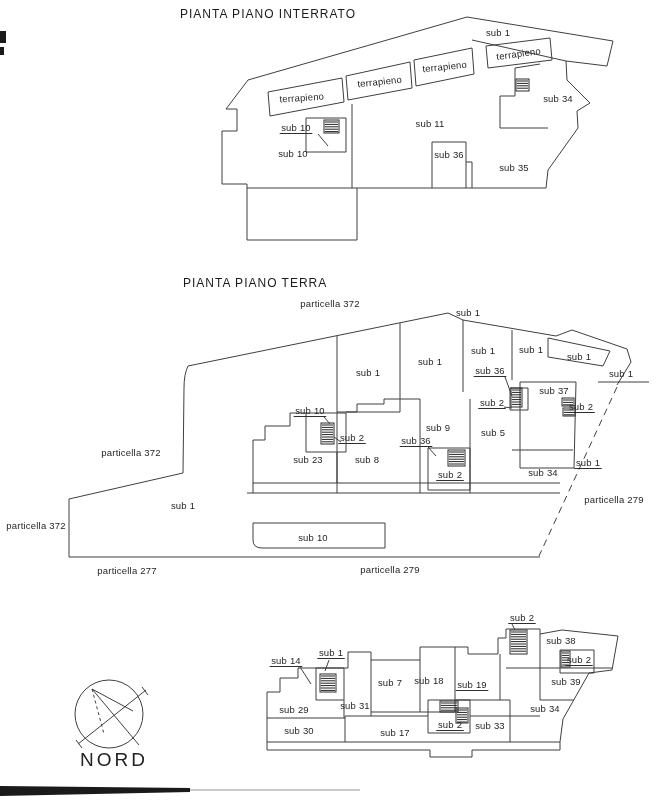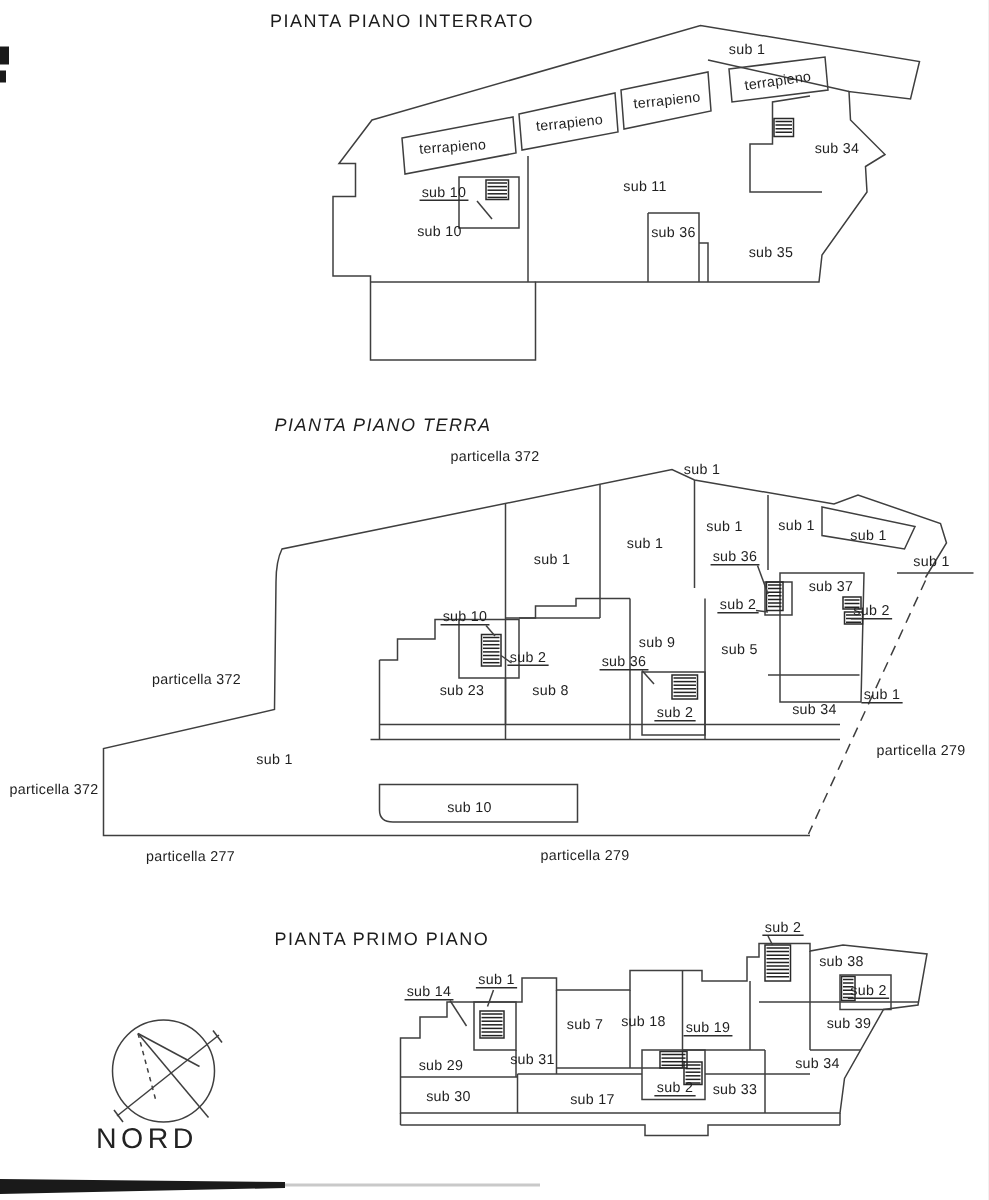--- a/index.html
+++ b/index.html
@@ -3,23 +3,23 @@
 <meta charset="utf-8">
 <style>
   html,body{margin:0;padding:0;background:#e8e8e8;}
   .sheet{position:relative;width:659px;height:800px;background:#ffffff;overflow:hidden;
          font-family:"Liberation Sans",sans-serif;}
   svg{position:absolute;left:0;top:0;}
   .ln{fill:none;stroke:#3f3f3f;stroke-width:1;}
   .dash{stroke-dasharray:7,5;}
   .title{position:absolute;font-size:12px;letter-spacing:1px;color:#1c1c1c;white-space:nowrap;}
   .t1{left:180px;top:7px;}
-  .t2{left:183px;top:276px;font-style:italic;}
+  .t2{left:183px;top:276px;}
   .t3{left:183px;top:619px;}
-  .nord{position:absolute;left:64px;top:749px;font-size:19px;letter-spacing:3px;color:#222;}
+  .nord{position:absolute;left:80px;top:749px;font-size:19px;letter-spacing:3px;color:#222;}
   text.lbl{font-family:"Liberation Sans",sans-serif;font-size:9.5px;fill:#1f1f1f;letter-spacing:.2px;}
 </style>
 </head>
 <body>
 
 <div class="sheet">
   <svg id="drawing" width="659" height="800" viewBox="0 0 659 800">
     <g id="g-plan1">
         <path d="M248,80 L467,17 L613,41 L607,66 L566,61 L567,80 L590,103 L577,111 L578,128 L548,170 L546,188 L357,188 L357,240 L247,240 L247,184 L222,184 L222,131 L237,131 L237,109 L226,109 Z" class="ln"></path>
         <path d="M472,40 L566,61" class="ln"></path>
@@ -284,15 +284,14 @@
       </g>
     <g id="g-artifacts">
         <path d="M0,31 L6,31 L6,43 L0,43 Z" fill="#1a1a1a"></path>
         <path d="M0,47 L4,47 L4,55 L0,55 Z" fill="#1a1a1a"></path>
         <path d="M0,786 L190,788 L190,792 L0,796 Z" fill="#1a1a1a"></path>
         <path d="M190,789 L360,789 L360,791 L190,791 Z" fill="#c9c9c9"></path>
       </g>
   </svg>
   <div class="title t1">PIANTA PIANO INTERRATO</div>
   <div class="title t2">PIANTA PIANO TERRA</div>
-  <div class="title t3">PIANTA PRIMO PIANO</div>
   <div class="nord">NORD</div>
 </div>
 
 </body></html>

